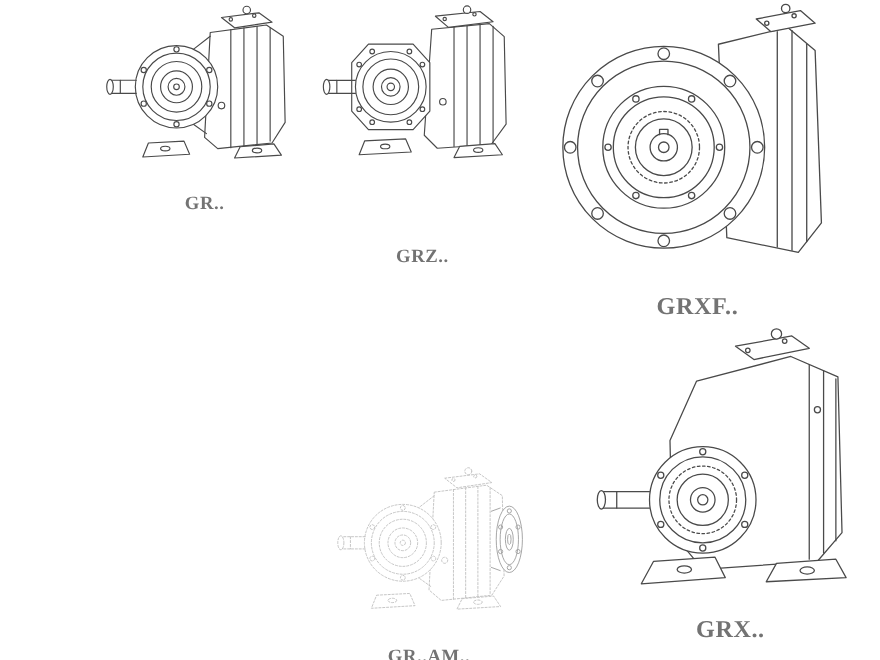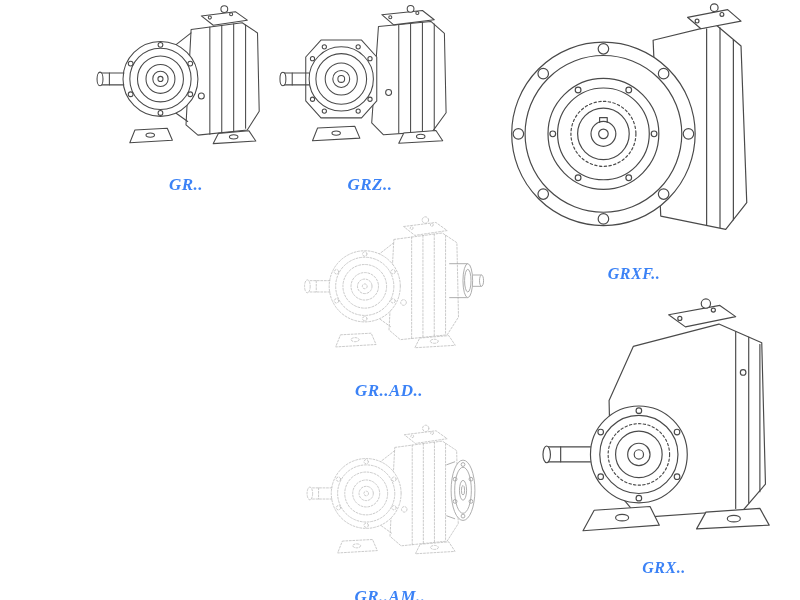--- a/index.html
+++ b/index.html
@@ -1,21 +1,21 @@
 <!DOCTYPE html>
 <html><head>
 <meta charset="utf-8">
 <style>
   html,body{margin:0;padding:0;}
   body{background:#ffffff;font-family:"Liberation Serif", serif;}
   .canvas{position:relative;width:800px;height:600px;background:#ffffff;overflow:hidden;}
   .product{position:absolute;margin:0;display:flex;flex-direction:column;align-items:center;}
   .art{display:flex;align-items:flex-end;justify-content:center;}
-  .lbl{font-weight:700;color:#3b82f6;font-size:17px;letter-spacing:0.5px;margin-top:5px;text-align:right;font-style:italic;}
-  .lbl.big{font-size:16px;}
+  .lbl{font-weight:700;color:#737373;font-size:17px;letter-spacing:0.5px;margin-top:5px;text-align:right;}
+  .lbl.big{font-size:22px;}
   
   .drawing{stroke:#4a4a4a;stroke-width:1.25;fill:none;stroke-linejoin:round;stroke-linecap:round;}
   .ghost{stroke:#bdbdbd;stroke-width:1;stroke-dasharray:2.4 2;}
   .ghost-solid{stroke:#a3a3a3;stroke-width:1.1;fill:none;}
   .defs-hidden{position:absolute;width:0;height:0;overflow:hidden;}
 </style>
 </head>
 <body>
 
 <svg class="defs-hidden" aria-hidden="true">
@@ -198,58 +198,39 @@
 
   <figure class="product" style="left:88px;top:4px;width:196px;height:200px;">
     <div class="art">
       <svg class="drawing" viewBox="0 0 220 195" width="188" height="166">
           <use href="#sym-inline"></use>
         </svg>
     </div>
     <figcaption class="lbl">GR..</figcaption>
   </figure>
 
-  <figure class="product" style="left:278px;top:4px;width:184px;height:200px;">
+  <figure class="product" style="left:292px;top:4px;width:184px;height:200px;gap:48px;">
     <div class="art">
       <svg class="drawing" viewBox="0 0 220 195" width="186" height="166">
           <use href="#sym-inline-z"></use>
         </svg>
     </div>
     <figcaption class="lbl">GRZ..</figcaption>
   </figure>
 
   <figure class="product" style="left:492px;top:2px;width:284px;height:298px;">
     <div class="art">
       <svg class="drawing" viewBox="0 0 280 270" width="268" height="258">
           <use href="#sym-grxf"></use>
         </svg>
     </div>
     <figcaption class="lbl big">GRXF..</figcaption>
   </figure>
 
 
-  <figure class="product" style="left:290px;top:212px;width:198px;height:198px;">
-    <div class="art">
-      <svg viewBox="0 0 245 195" width="198" height="164">
-        <g class="drawing ghost">
-            <use href="#sym-inline"></use>
-          </g>
-        <g class="ghost-solid">
-          <line x1="197" y1="60" x2="220" y2="60"></line>
-          <line x1="197" y1="102" x2="220" y2="102"></line>
-          <ellipse cx="220" cy="81" rx="6" ry="21" fill="#fff"></ellipse>
-          <ellipse cx="220" cy="81" rx="4" ry="14" fill="none"></ellipse>
-          <line x1="226" y1="74" x2="237" y2="74"></line>
-          <line x1="226" y1="88" x2="237" y2="88"></line>
-          <ellipse cx="237" cy="81" rx="2.5" ry="7" fill="#fff"></ellipse>
-        </g>
-      </svg>
-    </div>
-    <figcaption class="lbl">GR..AD..</figcaption>
-  </figure>
 
 
   <figure class="product" style="left:290px;top:420px;width:200px;height:194px;">
     <div class="art">
       <svg viewBox="0 0 252 195" width="200" height="162">
         <g class="drawing ghost">
             <use href="#sym-inline"></use>
           </g>
         <g class="ghost-solid">
           <line x1="197" y1="52" x2="208" y2="48"></line>

